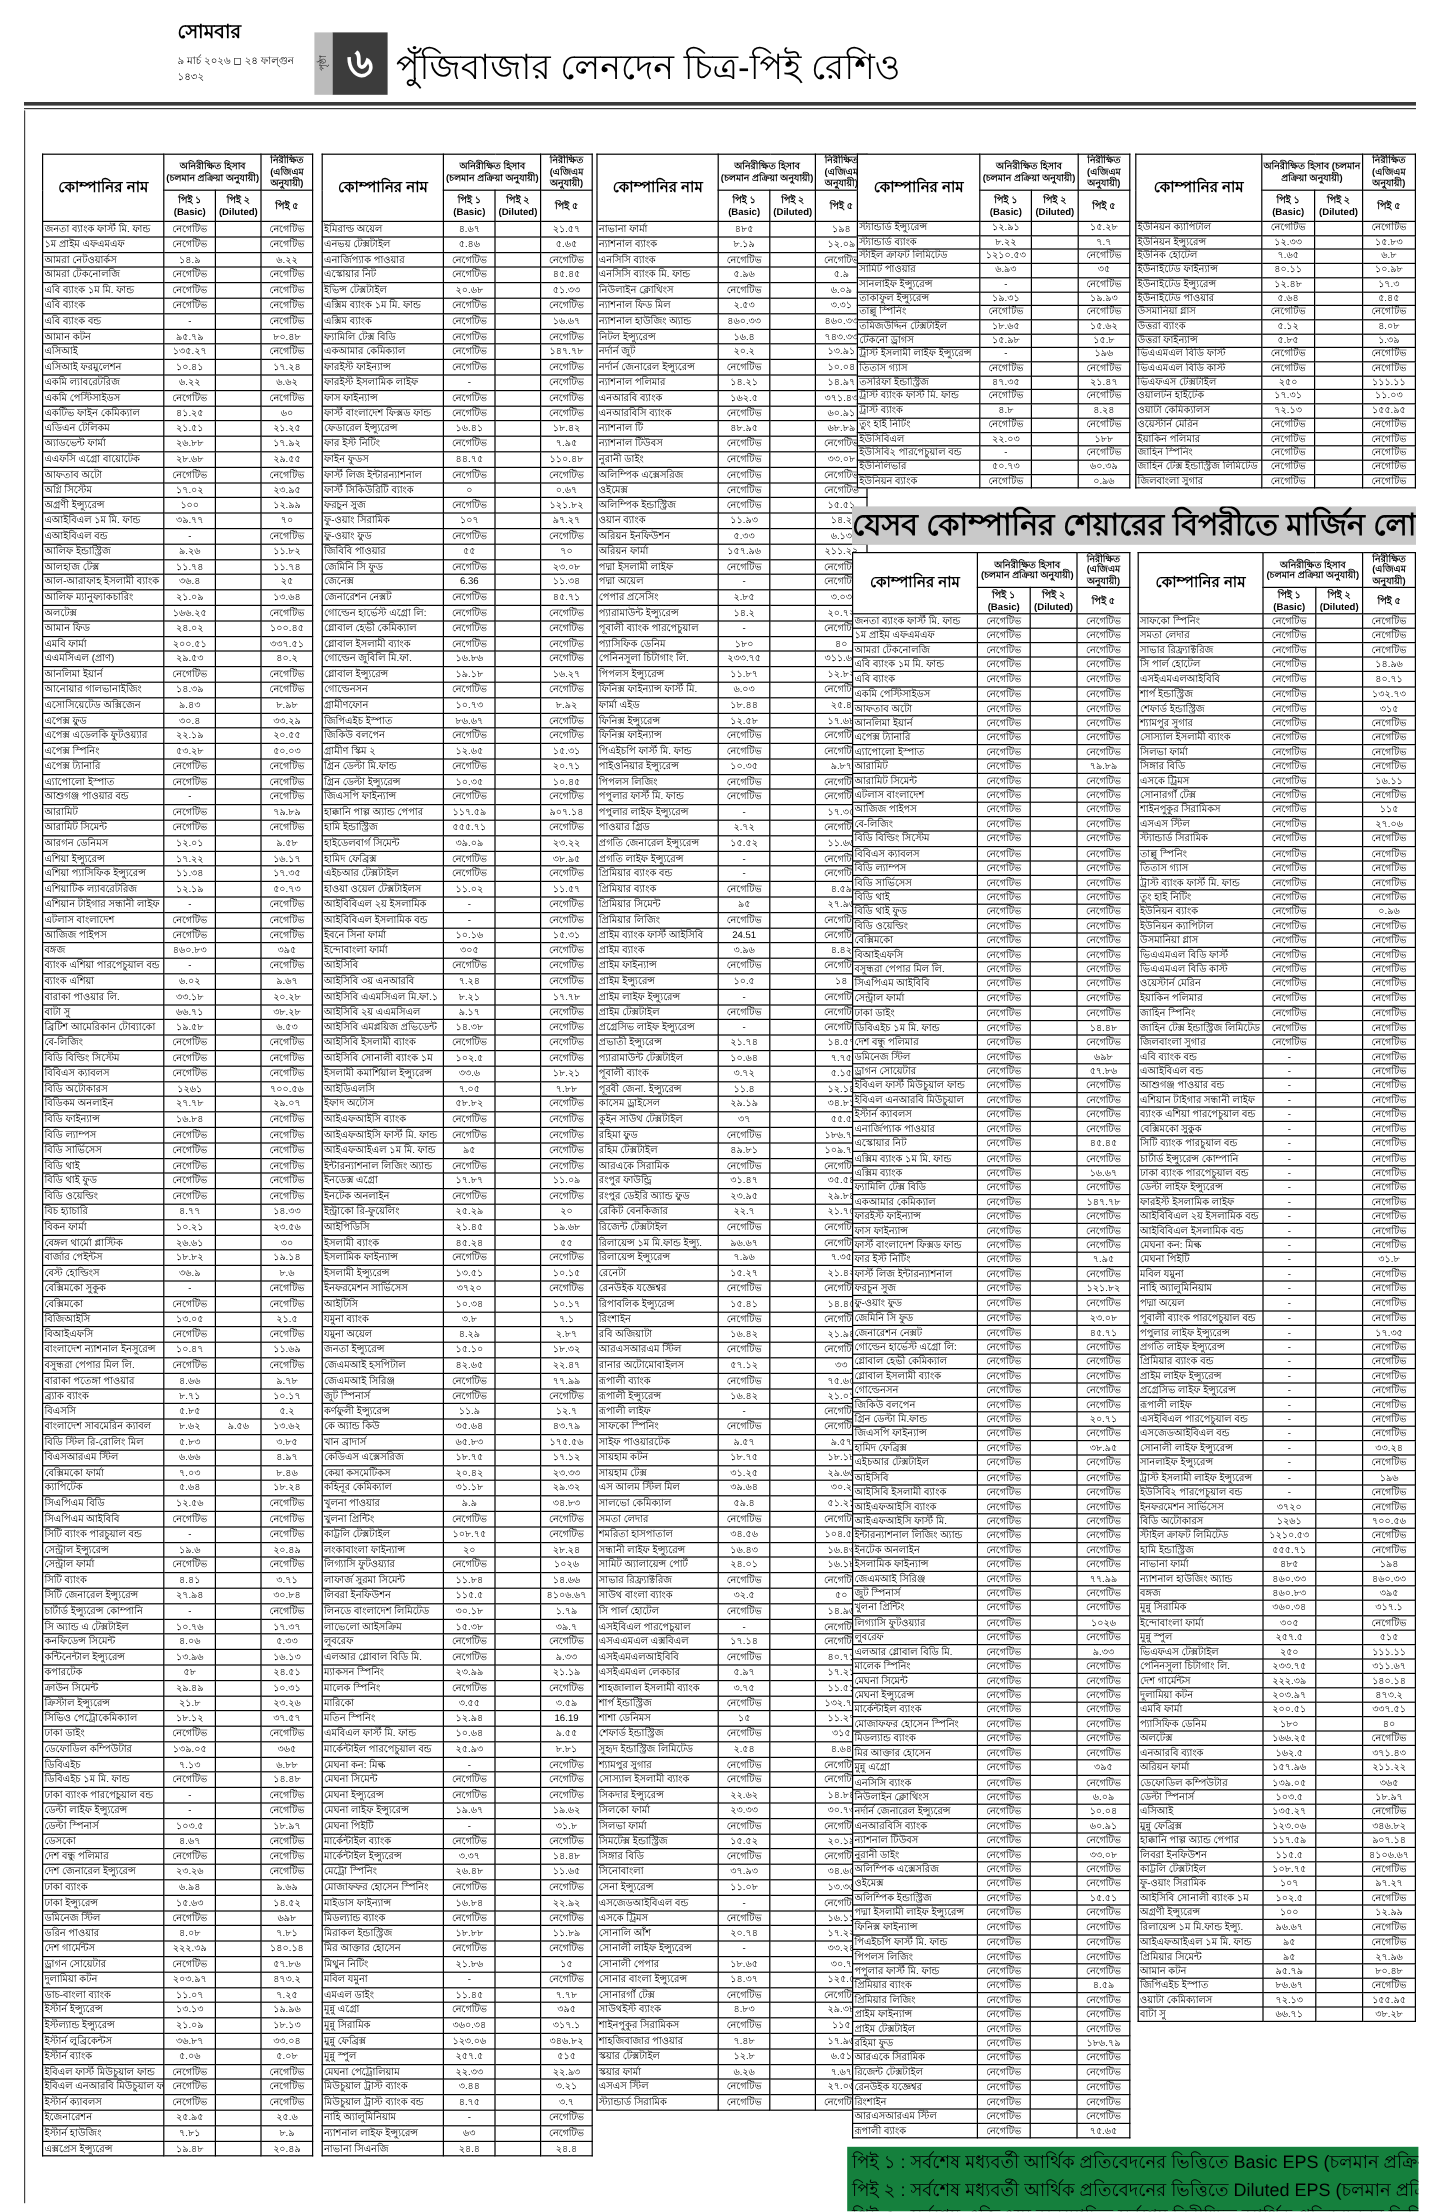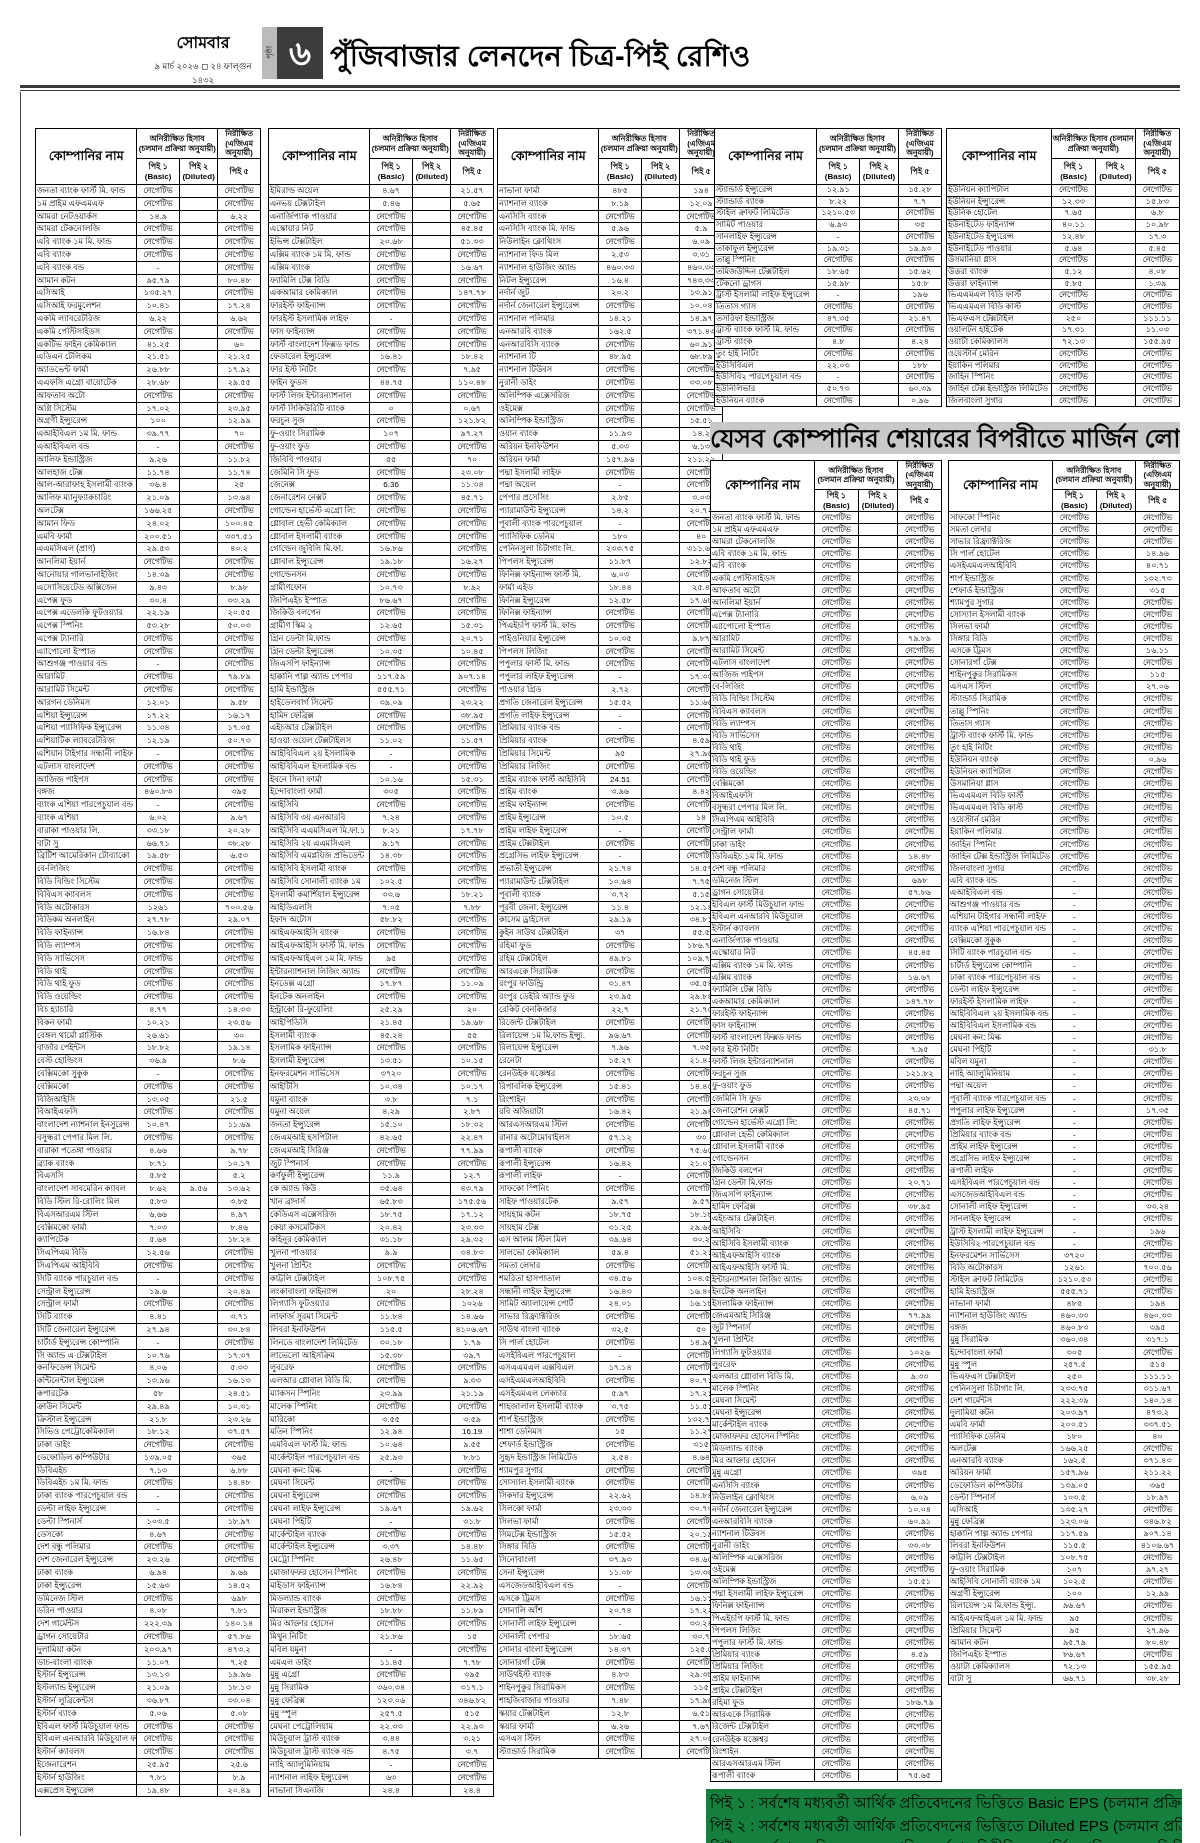--- a/index.html
+++ b/index.html
@@ -1,28 +1,28 @@
 <!DOCTYPE html>
 <html lang="bn"><head>
 <meta charset="utf-8">
 <style>
   html,body{margin:0;padding:0;background:#fff}
   .page{position:relative;width:1200px;height:1843px;background:#fff;color:#000;
         font-family:"Liberation Sans","DejaVu Sans",sans-serif;overflow:hidden}
   .abs{position:absolute}
   
-  #dateblock{left:148px;top:30px;width:110px;text-align:center}
+  #dateblock{left:148px;top:14px;width:110px;text-align:left}
   #day{font-size:16px;font-weight:bold}
   #dateline{font-size:8.5px;margin-top:3px}
   #pagebadge{left:262px;top:27px;height:52px;display:flex}
   #pagelabel{width:15px;background:#bbb;color:#222;font-size:8px;writing-mode:vertical-rl;
              transform:rotate(180deg);text-align:center;line-height:15px}
   #pagenum{width:46px;background:#3c3c3c;color:#fff;font-size:34px;font-weight:bold;
            text-align:center;line-height:52px}
-  #mtitle{left:330px;top:33px;font-size:29px;font-weight:bold;white-space:nowrap}
+  #mtitle{left:330px;top:33px;font-size:29px;font-weight:normal;white-space:nowrap}
   #logoblock{right:20px;top:22px;text-align:right;width:230px}
   #logotag{font-size:7px;color:#222}
   #logotxt{font-size:37px;font-weight:900;letter-spacing:-1px;line-height:1.05}
   #mastrule{left:20px;top:85px;width:1160px;height:2px;border-top:3px solid #3a3a3a;border-bottom:1px solid #3a3a3a}
   #leftrule{left:20px;top:92px;width:1px;height:1744px;background:#444}
   
   #headline{left:22px;top:92px;width:1154px;height:30px;border:2px solid #000;
             font-size:26px;font-weight:bold;line-height:29px;padding-left:5px;white-space:nowrap;overflow:hidden}
   
   .tcol{top:128px}

